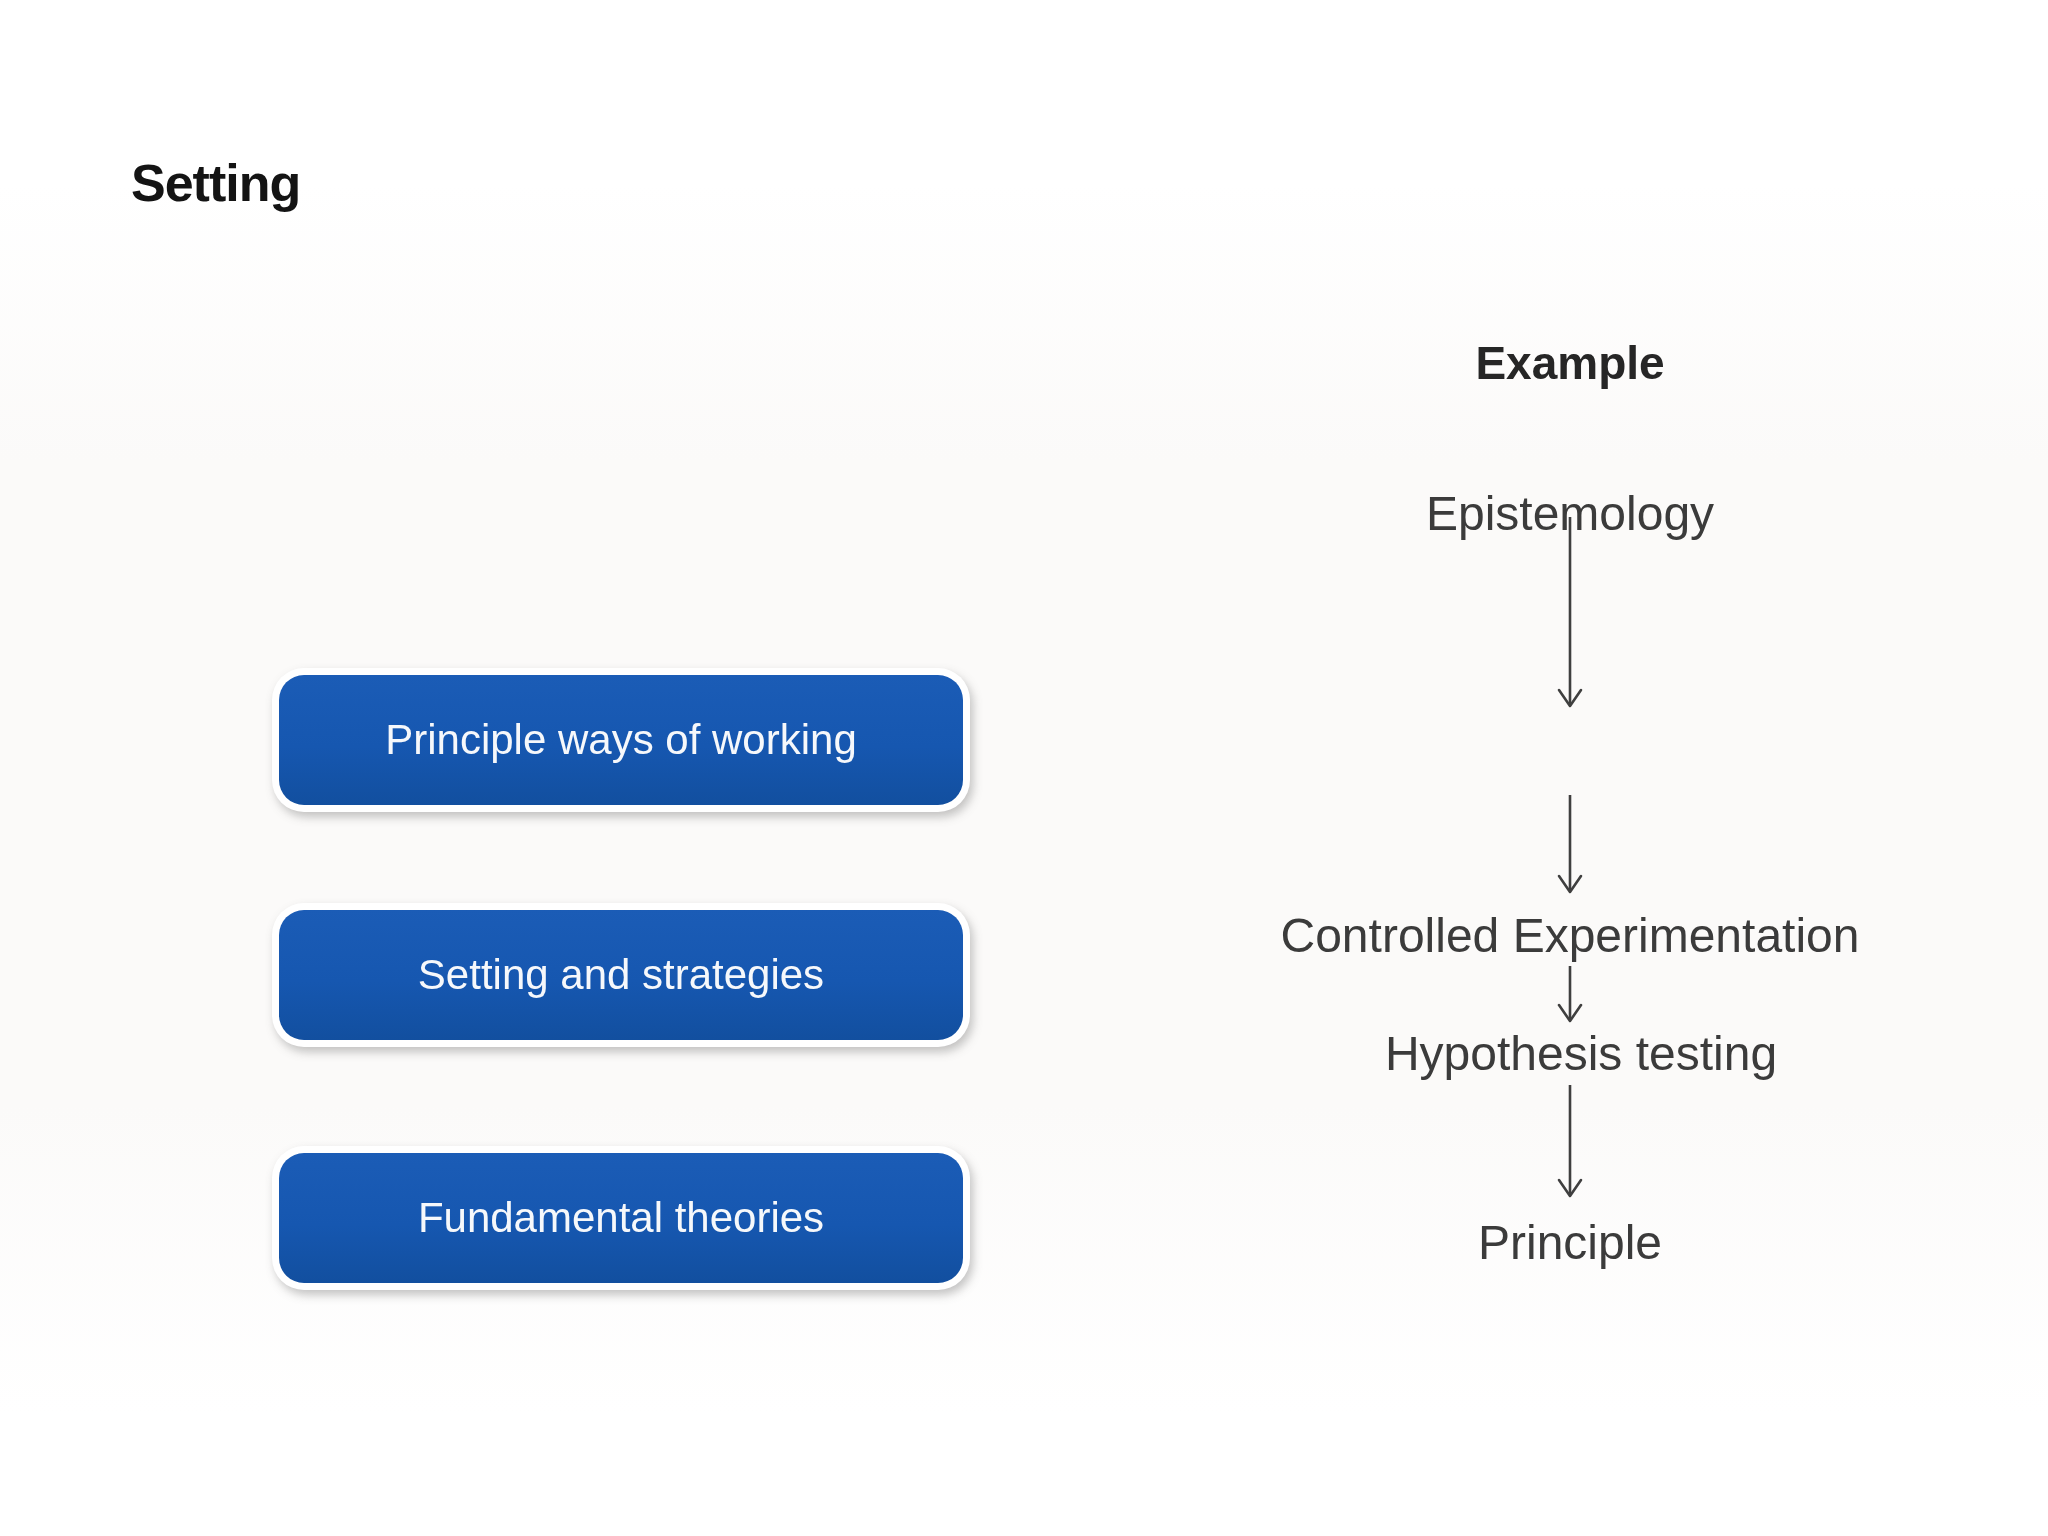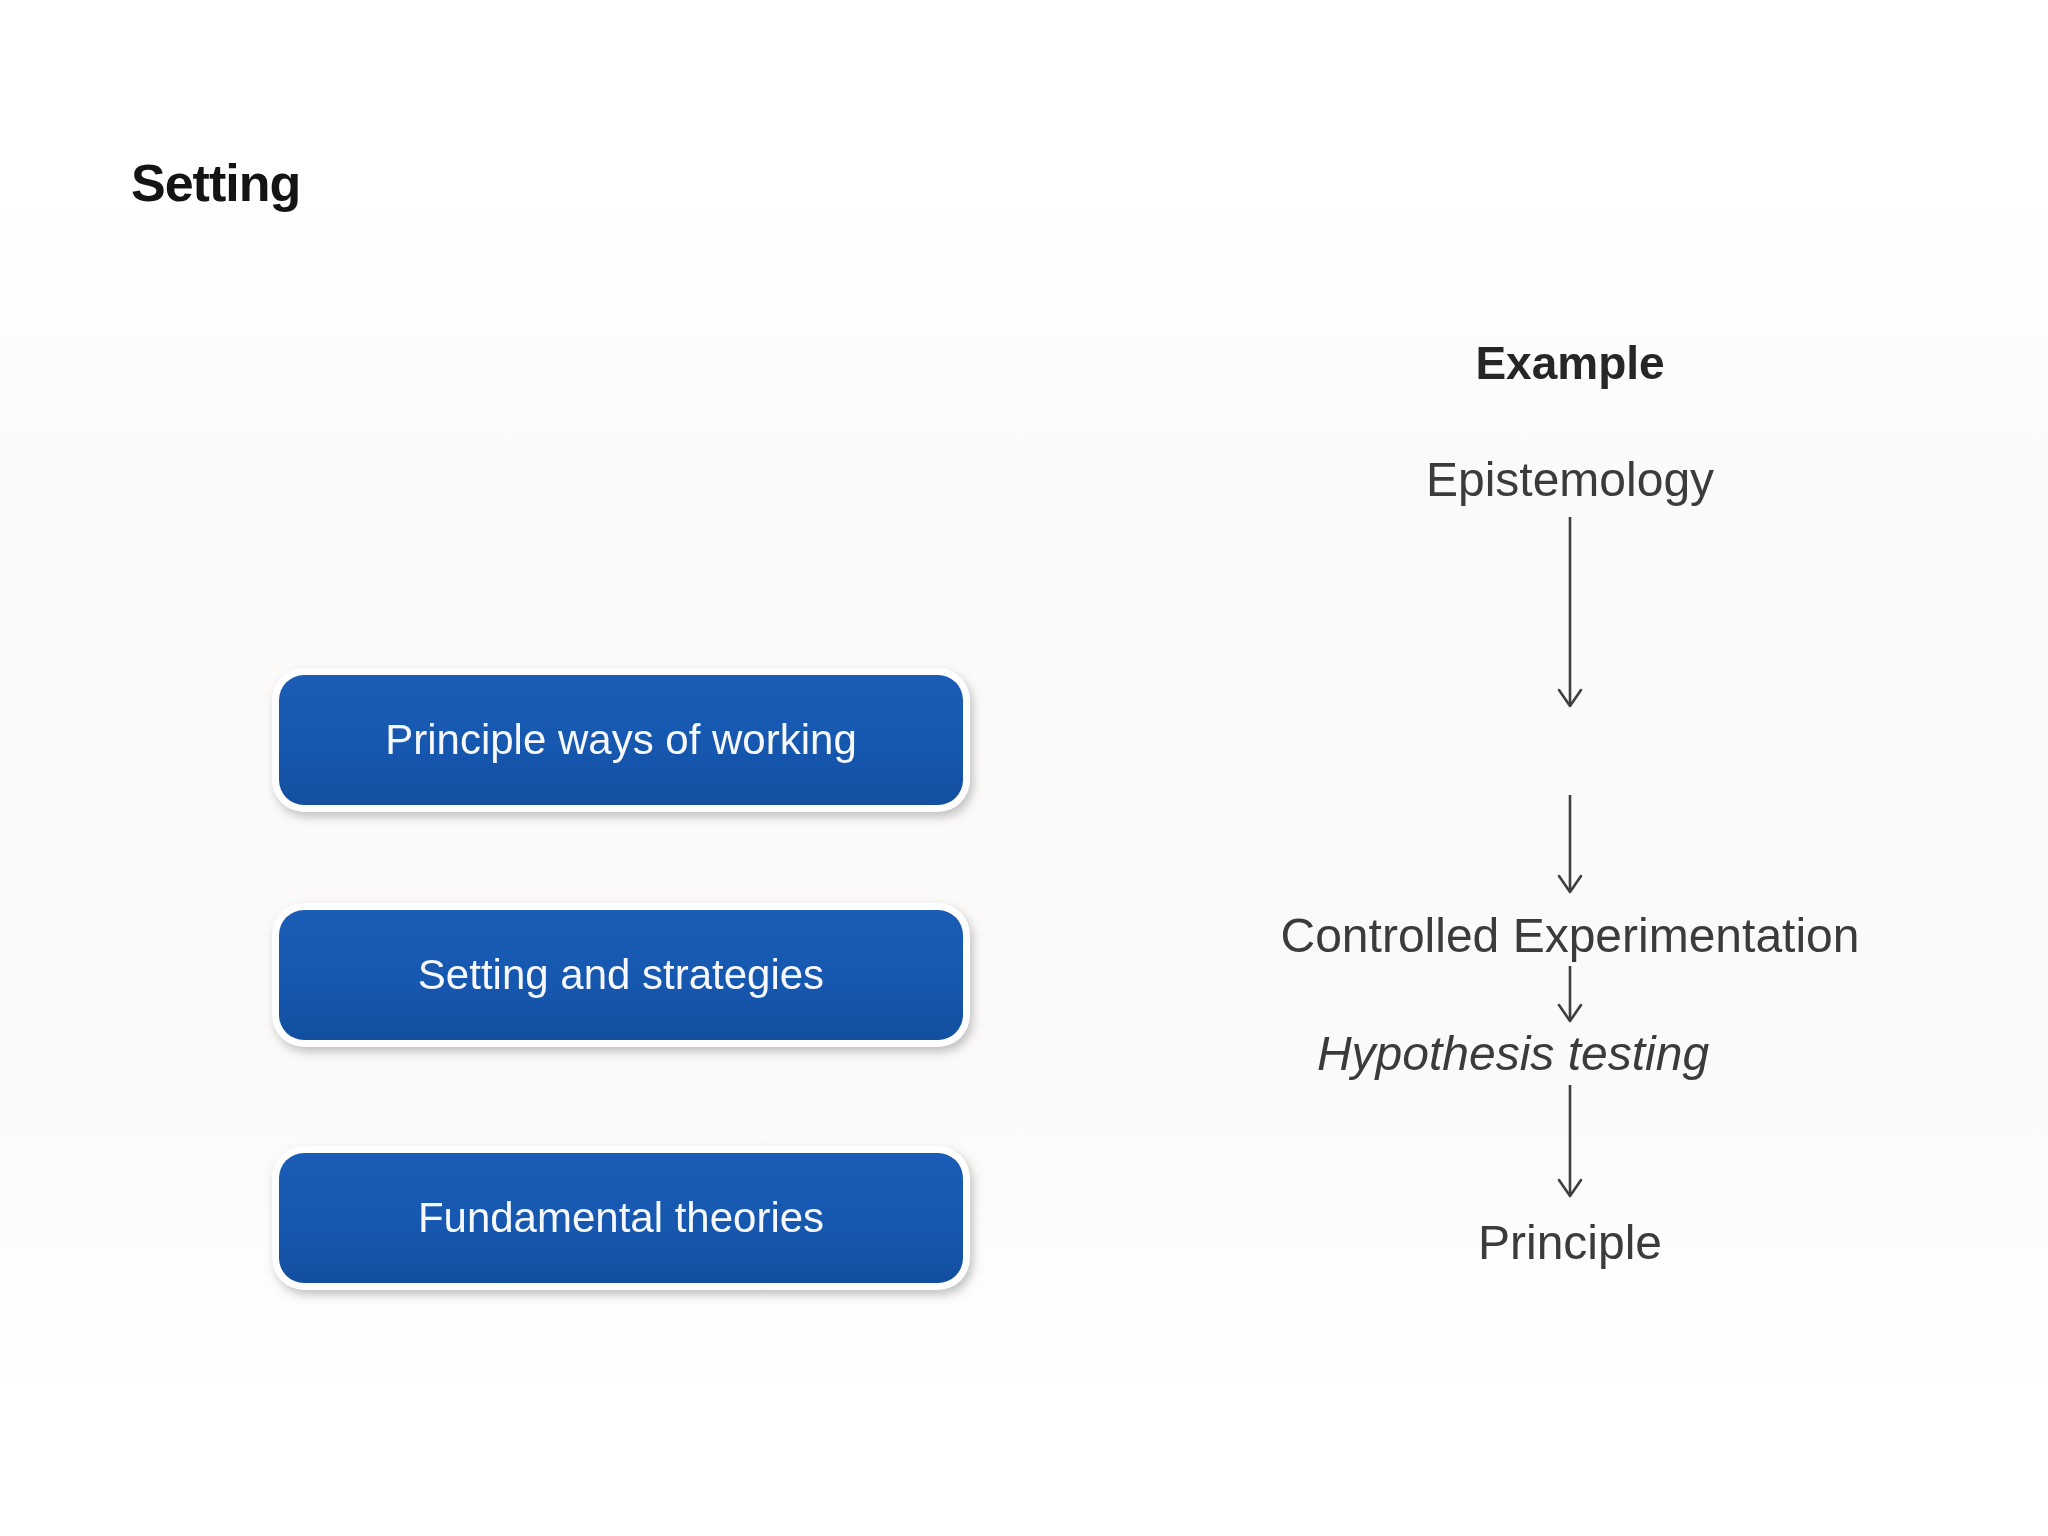--- a/index.html
+++ b/index.html
@@ -69,24 +69,24 @@
     white-space: nowrap;
   }
   .flow-item {
     position: absolute;
     transform: translate(-50%, -50%);
     font-size: 48px;
     font-weight: 400;
     color: #3b3b3b;
     white-space: nowrap;
   }
-  .flow-0 { left: 1570px; top: 479px; }
+  .flow-0 { left: 1570px; top: 513px; }
   .flow-1 { left: 1570px; top: 755px; }
   .flow-2 { left: 1570px; top: 935px; }
-  .flow-3 { left: 1513px; top: 1053px; font-style: italic; }
+  .flow-3 { left: 1581px; top: 1053px; }
   .flow-4 { left: 1570px; top: 1242px; }
 
   .flow-arrow { position: absolute; }
   .arrow-0 { left: 1550px; top: 517px; }
   .arrow-1 { left: 1550px; top: 795px; }
   .arrow-2 { left: 1550px; top: 966px; }
   .arrow-3 { left: 1550px; top: 1085px; }
   .flow-arrow svg line, .flow-arrow svg path {
     stroke: #3f3f3f;
     stroke-width: 2.6;

